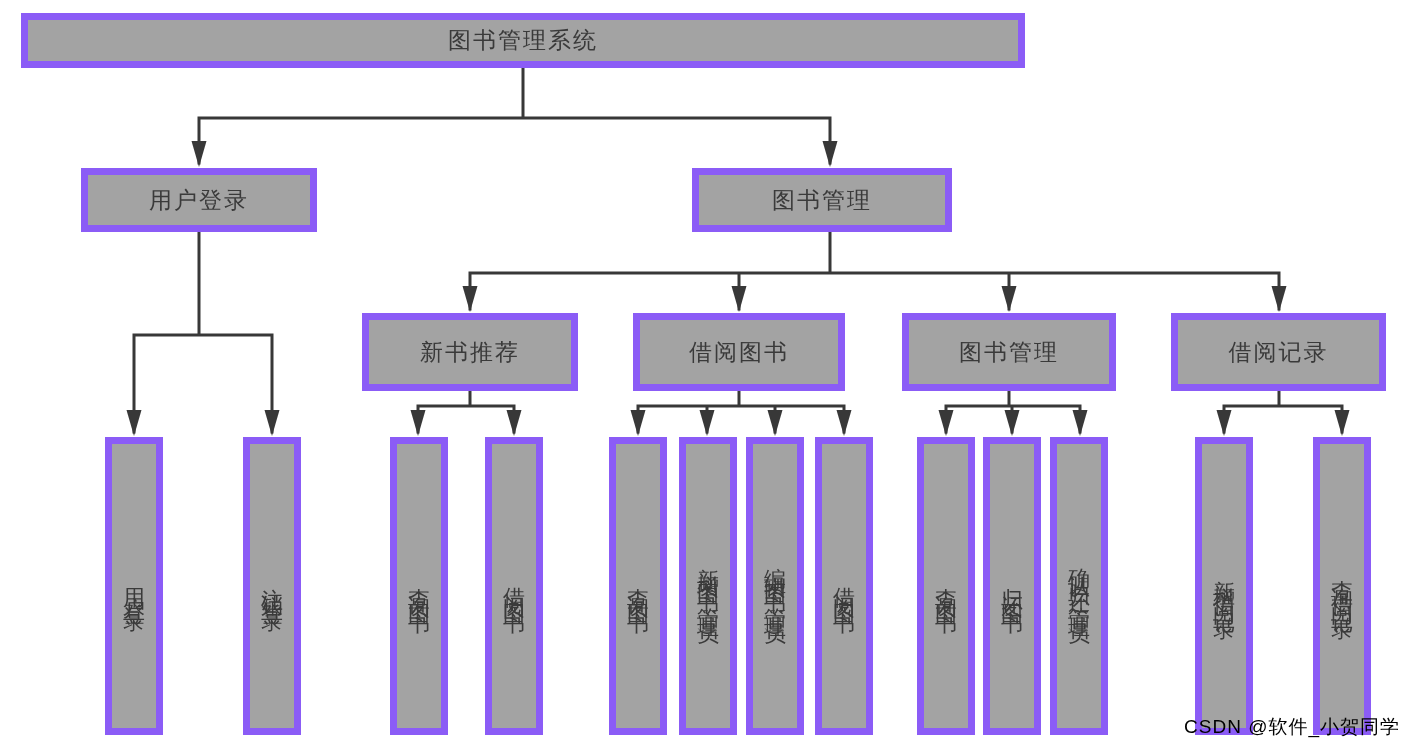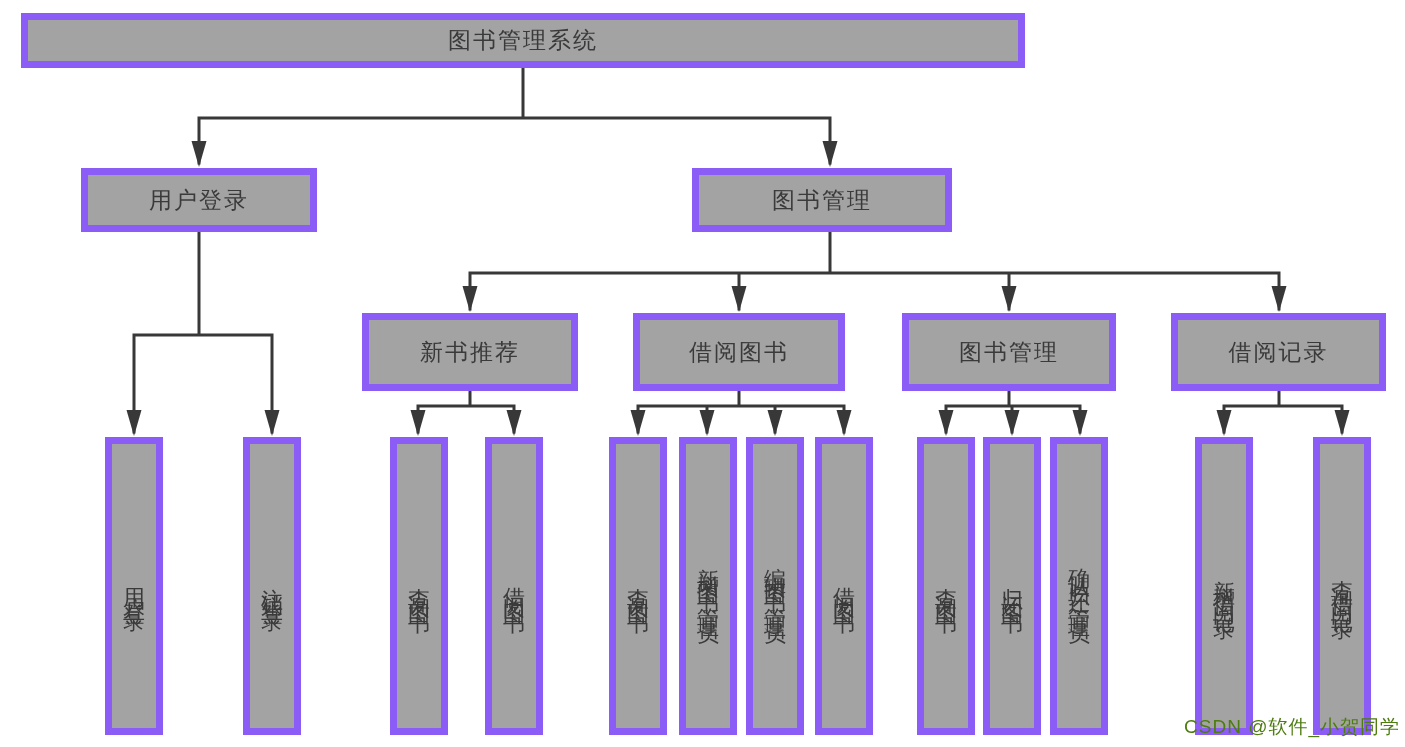--- a/index.html
+++ b/index.html
@@ -39,21 +39,21 @@
     writing-mode: vertical-rl;
     text-orientation: mixed;
     letter-spacing: 8px;
     line-height: 1;
   }
   .watermark {
     position: absolute;
     right: 5px;
     bottom: 7px;
     font-size: 19px;
-    color: #4d7c0f;
+    color: #000000;
     letter-spacing: 1px;
     z-index: 3;
     white-space: nowrap;
   }
 </style>
 </head>
 <body>
 
 <div class="canvas">
 

